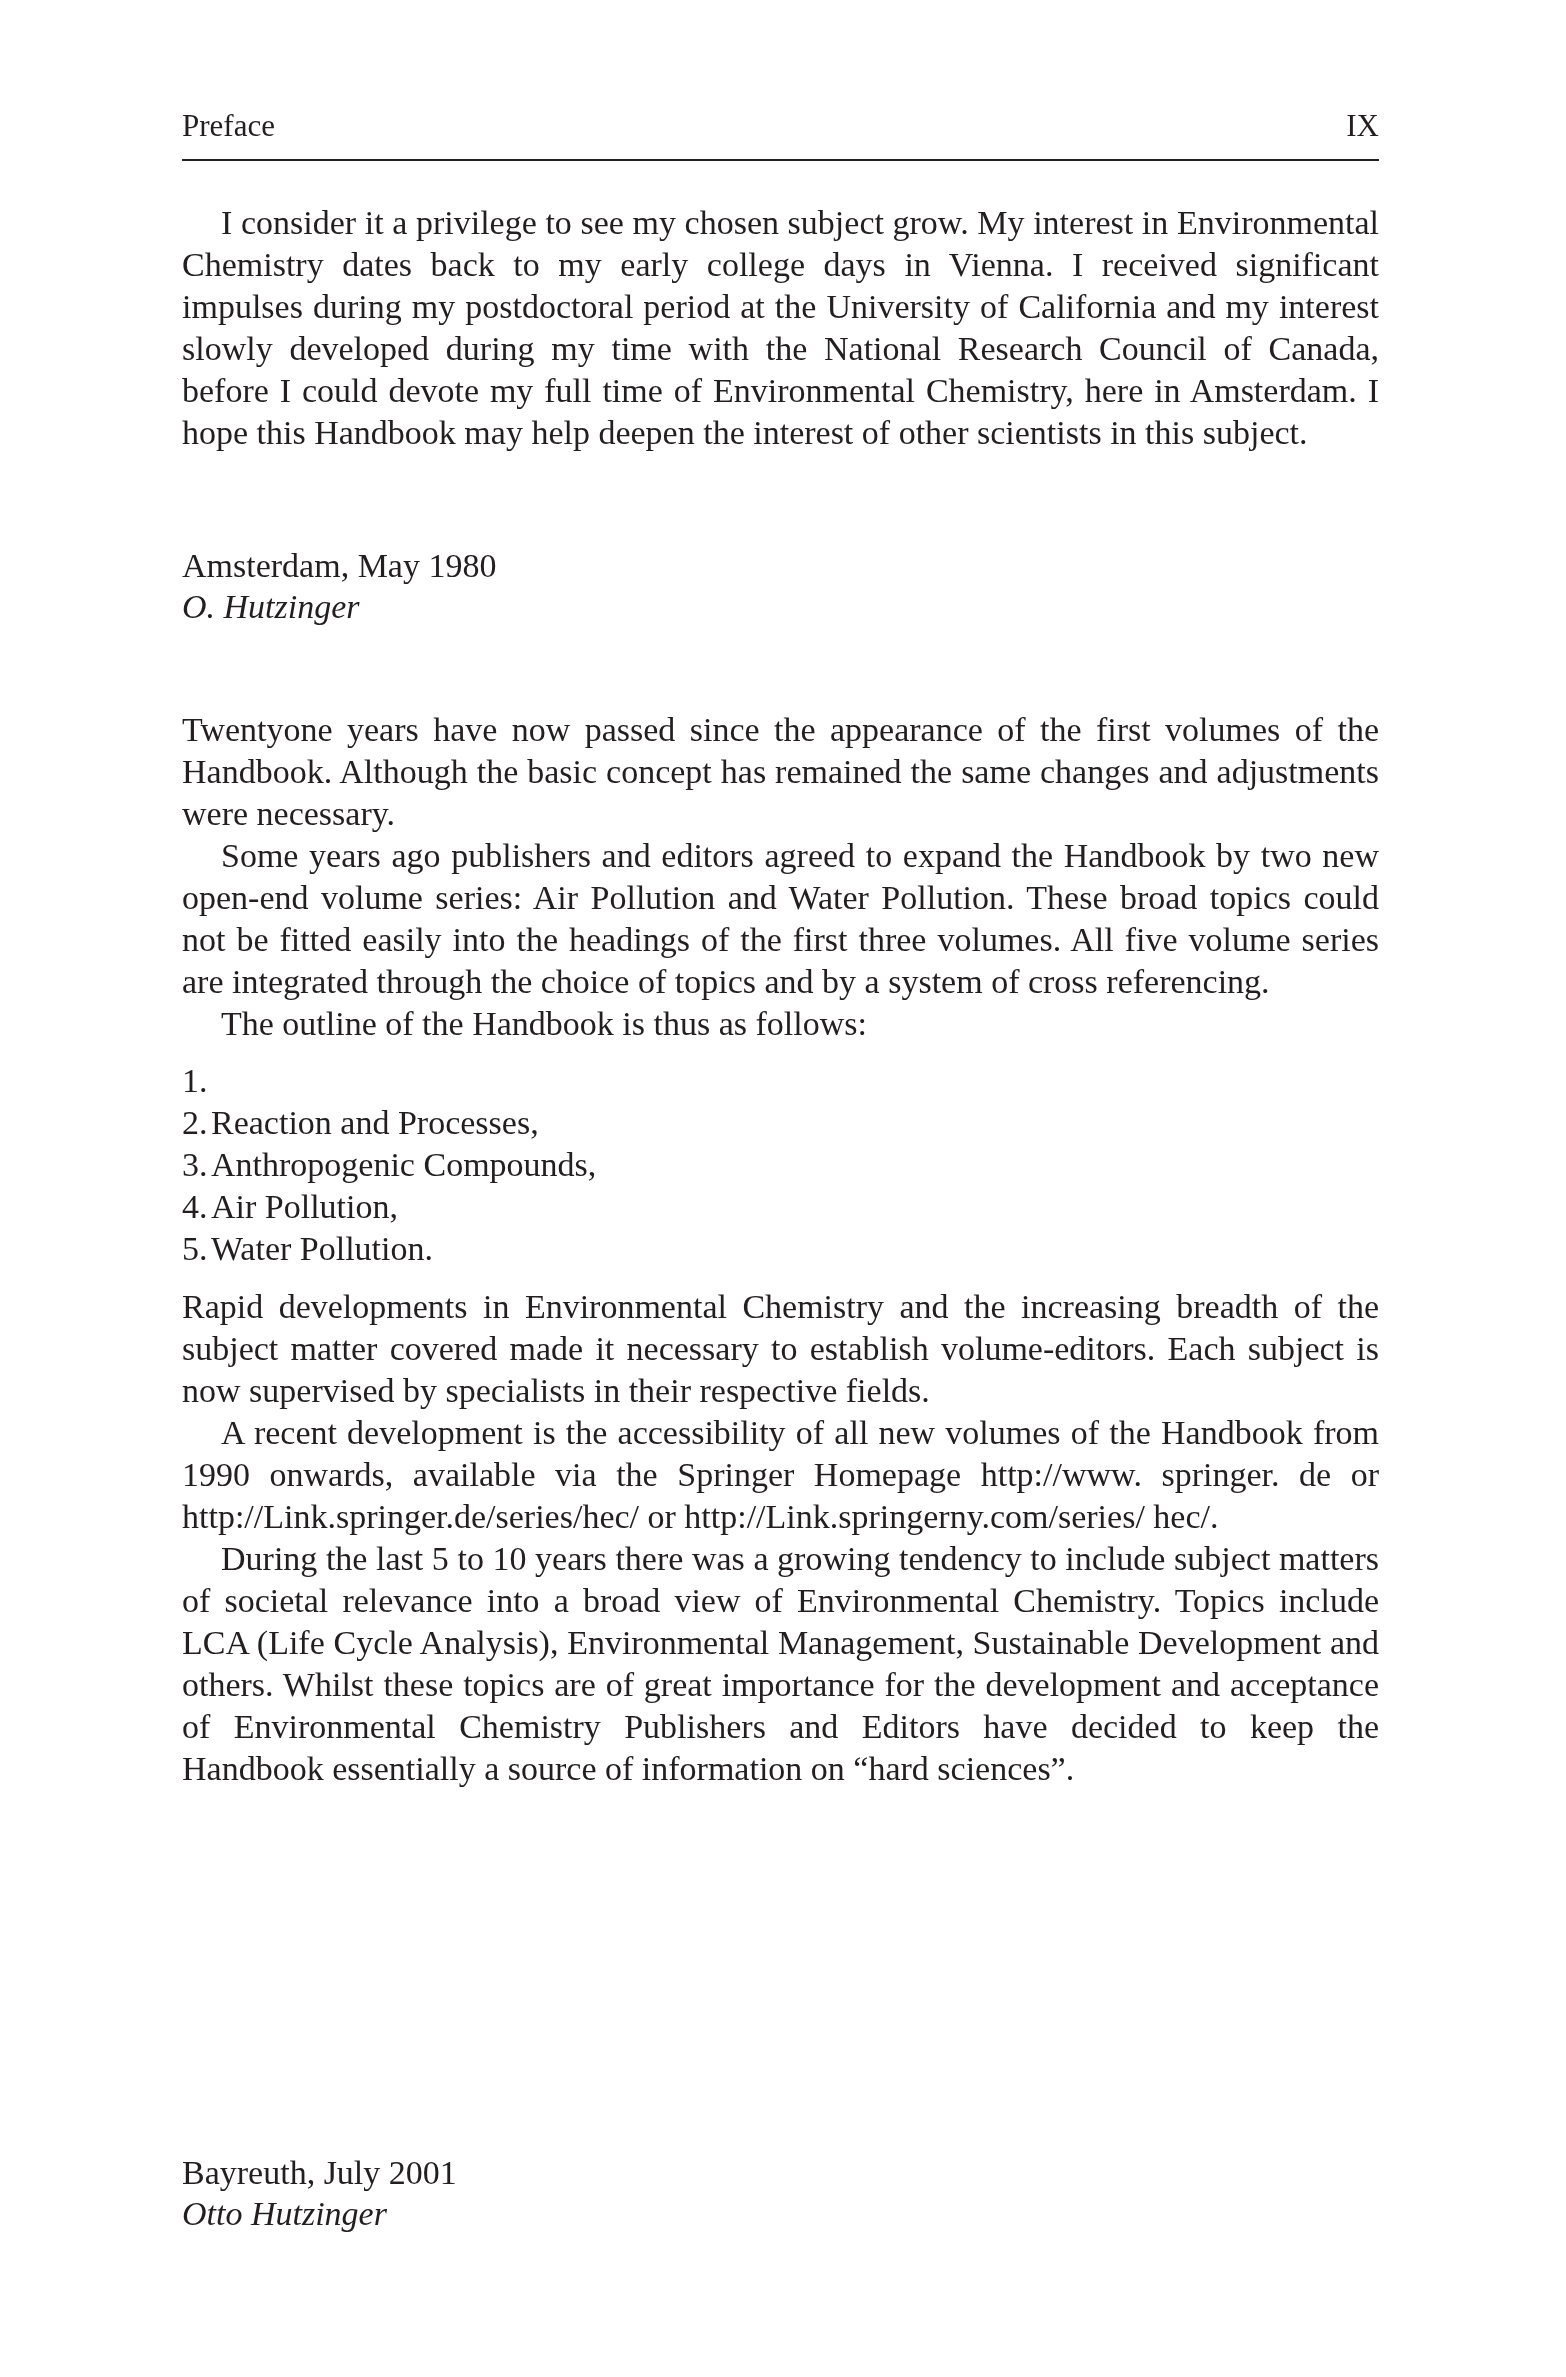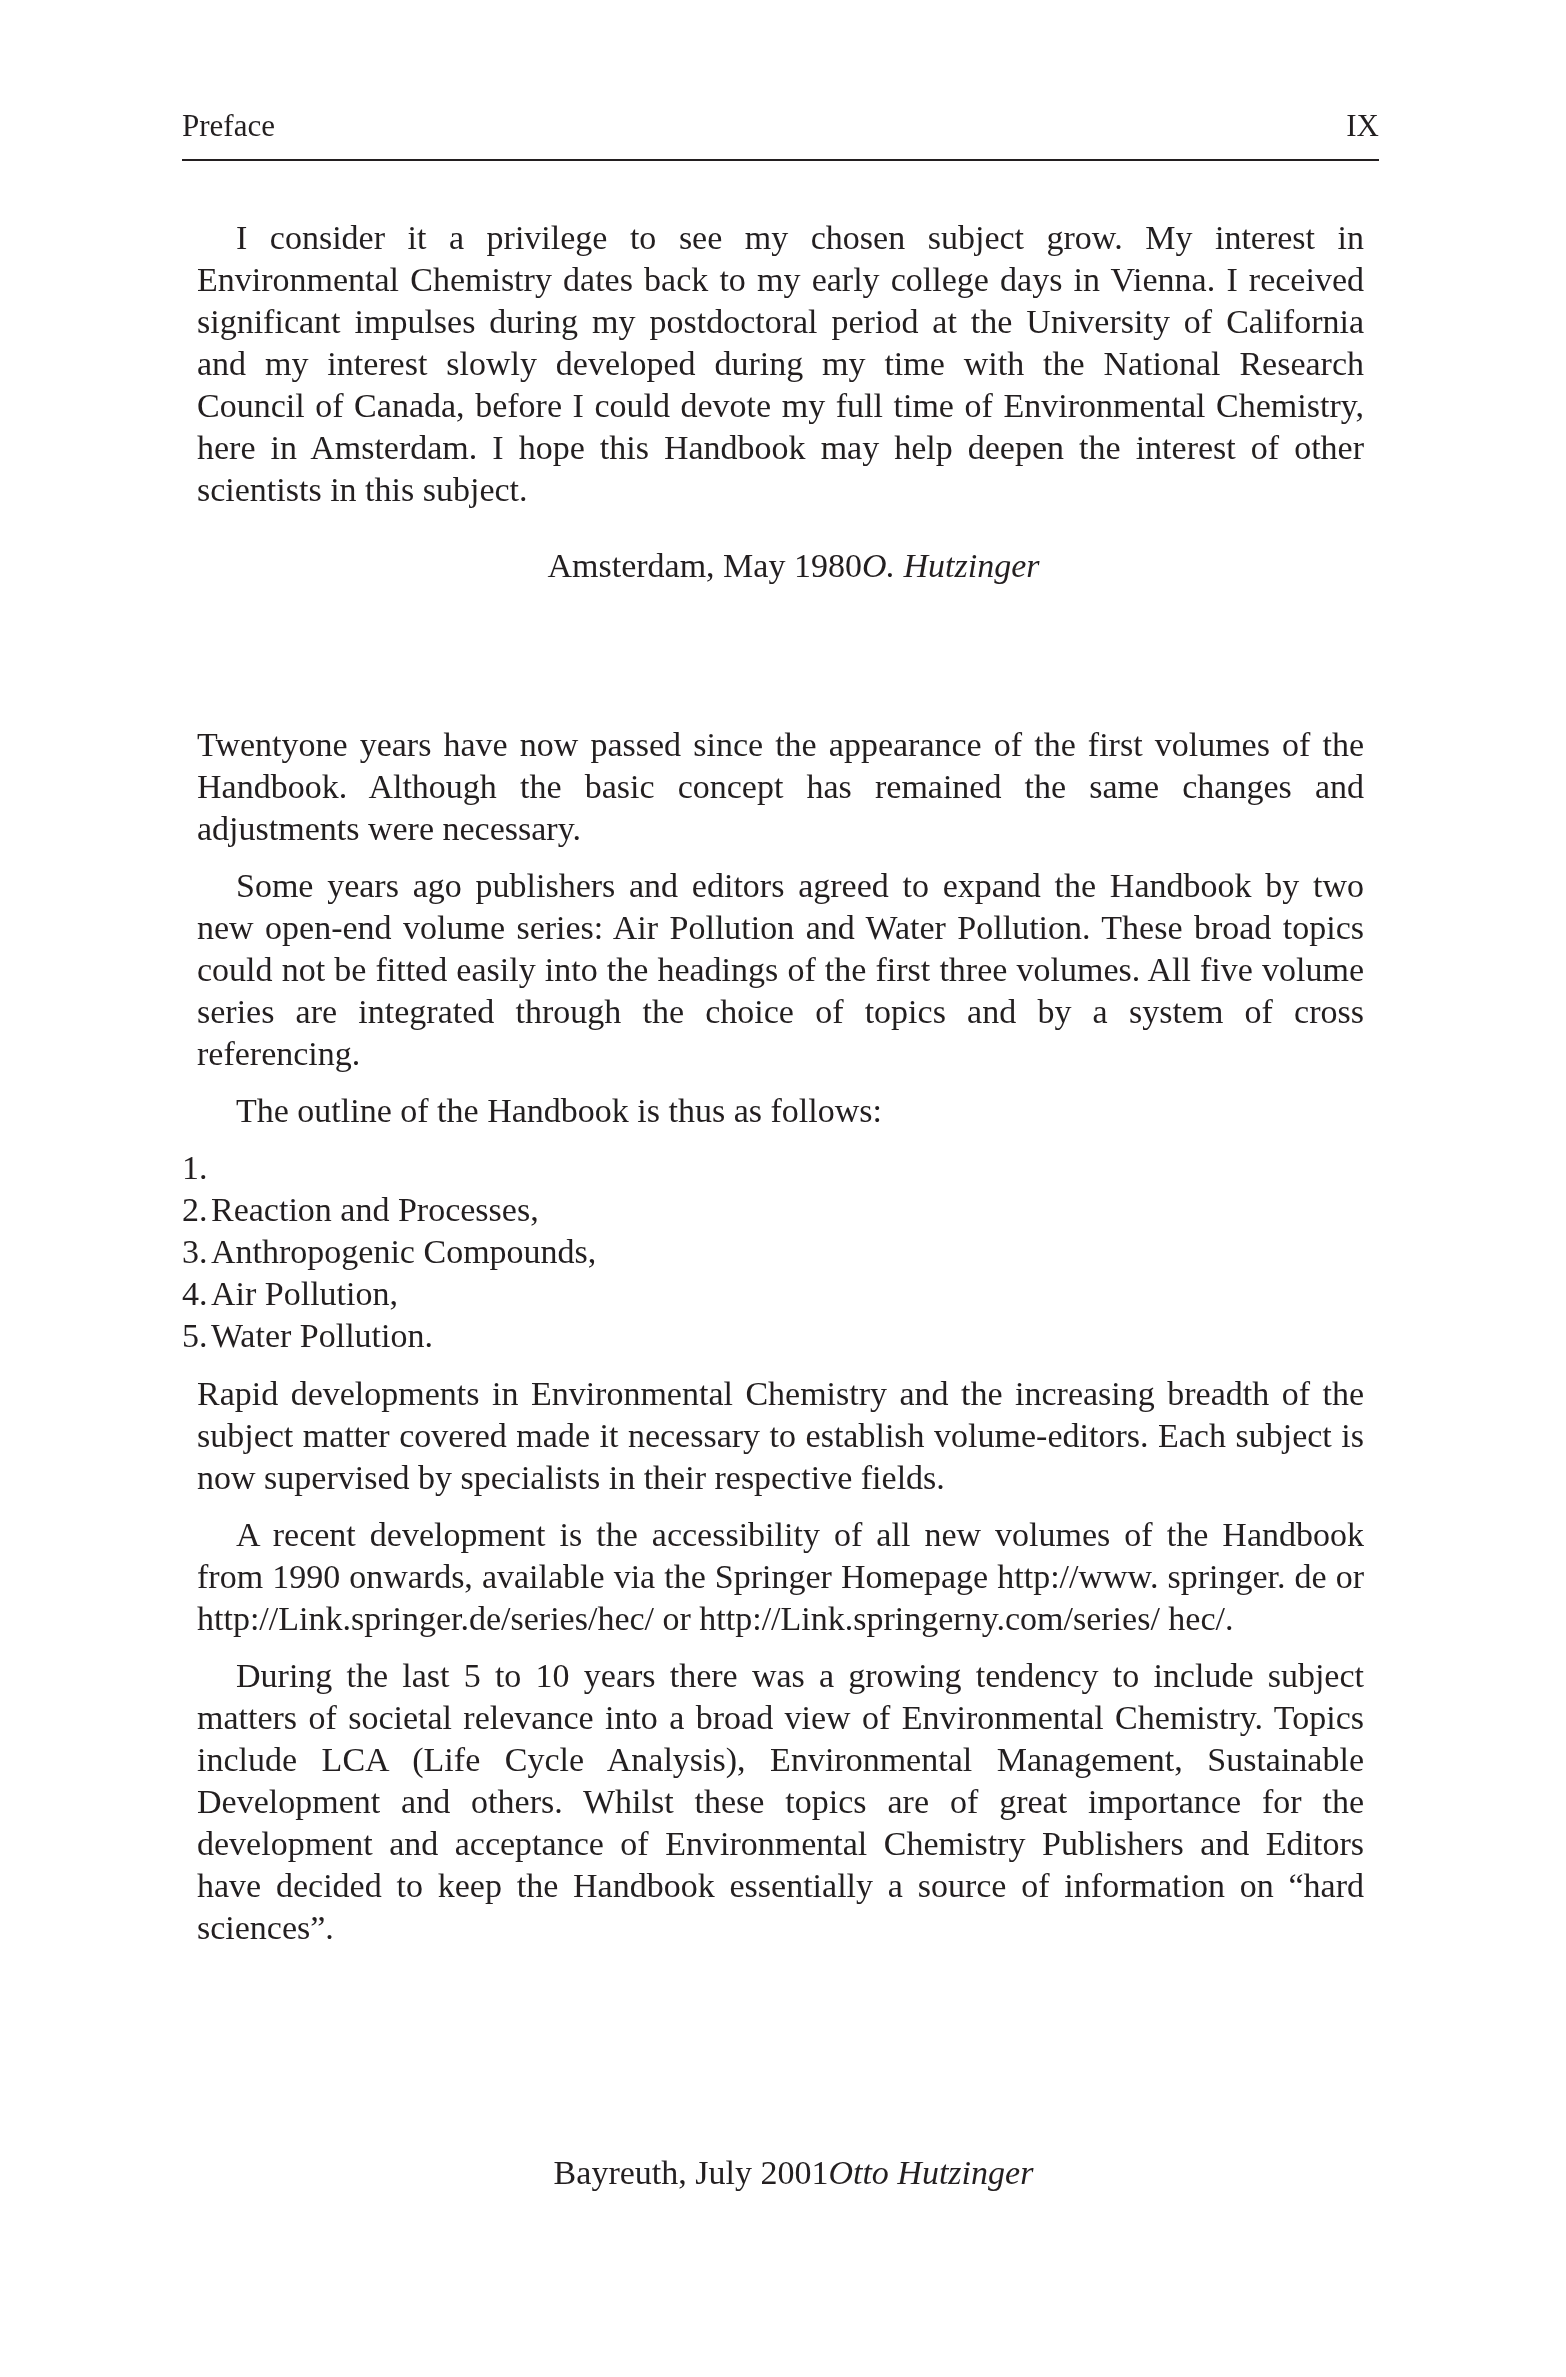--- a/index.html
+++ b/index.html
@@ -18,26 +18,26 @@
   }
   .head-rule {
     position: absolute; top: 159px; left: 0; width: 1197px;
     border-top: 2.6px solid #231f20;
   }
   .body-text {
     position: absolute; left: 0; width: 1197px;
     font-size: 34px; line-height: 42px;
     text-align: justify; text-align-last: auto;
   }
-  p { margin: 15px; }
+  p { margin: 0; }
   .indent { text-indent: 39px; }
   .sig-row {
-    position: absolute; left: 13px; width: 1197px;
-    display: flex; justify-content: center;
-    font-size: 34px; line-height: 41px;
+    position: absolute; left: 0; width: 1197px;
+    display: flex; justify-content: flex-end;
+    font-size: 34px; line-height: 41px; flex-direction: column;
   }
   .sig-name { font-style: italic; }
   ol.outline {
     list-style: none; margin: 0; padding: 0;
     font-size: 34px; line-height: 42px;
   }
   ol.outline li { display: flex; }
   ol.outline .num { width: 29px; flex: none; }
 </style>
 </head>

